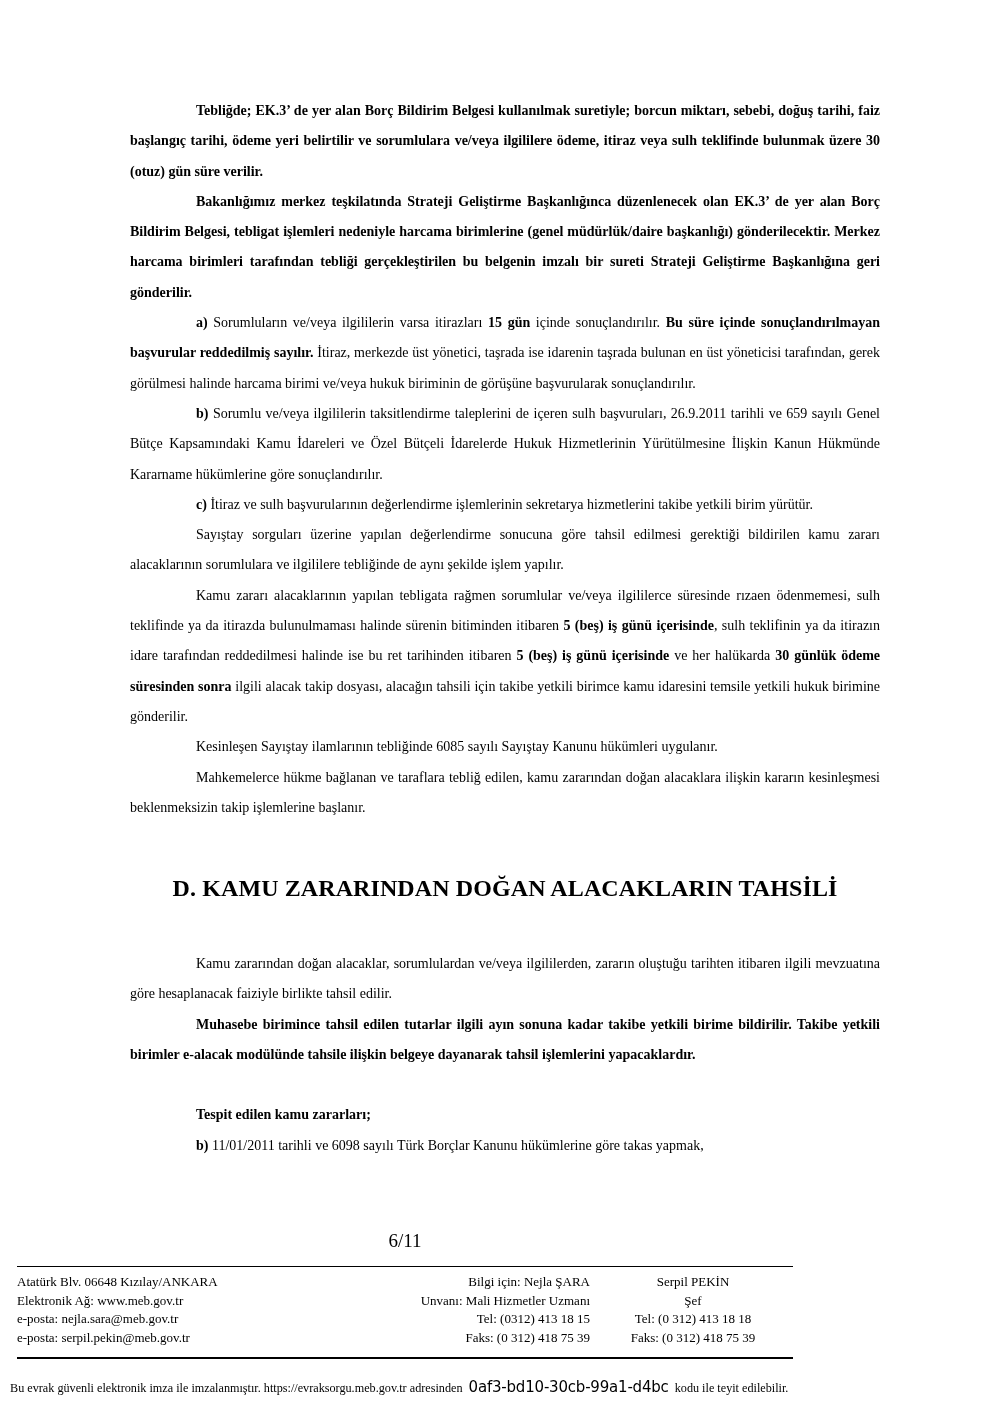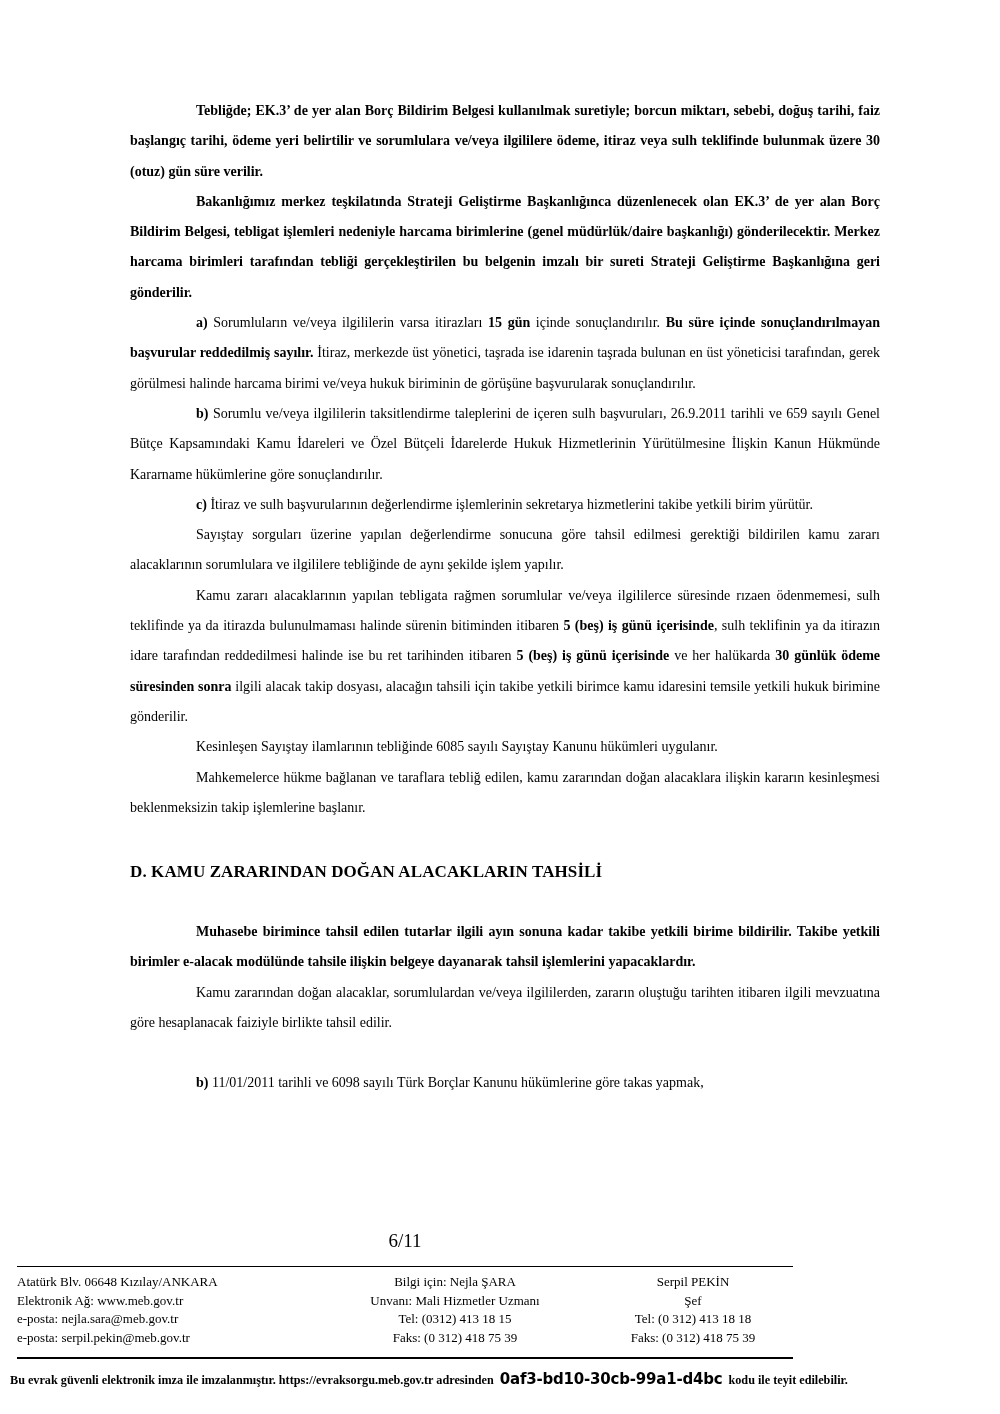--- a/index.html
+++ b/index.html
@@ -43,23 +43,24 @@
   p.para b,
   p.para strong {
     font-weight: bold;
   }
 
   p.bold-para {
     font-weight: bold;
   }
 
   h2.section-heading {
-    font-size: 17px;
+    font-size: 24px;
     font-weight: bold;
-    margin: 0;
+    text-align: center;
+    margin: 16px;
     line-height: 30px;
     letter-spacing: 0.1px;
   }
   .spacer-md { height: 30px; }
   .spacer-lg { height: 34px; }
 
   
   .footer {
     position: absolute;
     left: 0;
@@ -84,39 +85,38 @@
     width: 776px;
     margin: 0 auto;
     display: flex;
     justify-content: space-between;
     align-items: flex-start;
     font-size: 13px;
     line-height: 18.6px;
   }
 
   .footer-col.left   { text-align: left;  width: 300px; }
-  .footer-col.mid    { text-align: center;  width: 270px; }
+  .footer-col.mid    { text-align: right;  width: 270px; }
   .footer-col.right  { text-align: center; width: 200px; }
 
   .footer-col div { white-space: nowrap; }
 
   .sign-rule {
     width: 776px;
     margin: 10px auto 0 auto;
     border-top: 2.4px solid #000;
   }
 
   .esign {
     width: 790px;
-    margin: 12px auto 0 auto;
+    margin: 20px auto 0 auto;
     text-align: left;
     font-size: 12.2px;
     line-height: 16px;
     white-space: nowrap;
-    font-weight: bold;
   }
 
   .esign .code {
     font-family: "DejaVu Sans", "Liberation Sans", sans-serif;
     font-size: 15px;
     letter-spacing: -0.2px;
     padding: 0 3px;
   }
 </style>
 </head>
@@ -143,26 +143,27 @@
     <p class="para">Kesinleşen Sayıştay ilamlarının tebliğinde 6085 sayılı Sayıştay Kanunu hükümleri uygulanır.</p>
 
     <p class="para">Mahkemelerce hükme bağlanan ve taraflara tebliğ edilen, kamu zararından doğan alacaklara ilişkin kararın kesinleşmesi beklenmeksizin takip işlemlerine başlanır.</p>
 
     <div class="spacer-lg"></div>
 
     <h2 class="section-heading">D. KAMU ZARARINDAN DOĞAN ALACAKLARIN TAHSİLİ</h2>
 
     <div class="spacer-md"></div>
 
+    <p class="para">Kamu zararından doğan alacaklar, sorumlulardan ve/veya ilgililerden, zararın oluştuğu tarihten itibaren ilgili mevzuatına göre hesaplanacak faiziyle birlikte tahsil edilir.</p>
+
     <p class="para bold-para"><b>Muhasebe birimince tahsil edilen tutarlar ilgili ayın sonuna kadar takibe yetkili birime bildirilir. Takibe yetkili birimler e-alacak modülünde tahsile ilişkin belgeye dayanarak tahsil işlemlerini yapacaklardır.</b></p>
 
-    <p class="para">Kamu zararından doğan alacaklar, sorumlulardan ve/veya ilgililerden, zararın oluştuğu tarihten itibaren ilgili mevzuatına göre hesaplanacak faiziyle birlikte tahsil edilir.</p>
-
     <div class="spacer-md"></div>
 
+    <p class="para bold-para">Tespit edilen kamu zararları;</p>
 
 
     <p class="para"><b>b)</b> 11/01/2011 tarihli ve 6098 sayılı Türk Borçlar Kanunu hükümlerine göre takas yapmak,</p>
 
   </div>
 
   <div class="footer">
 
     <div class="page-number">6/11</div>
 

